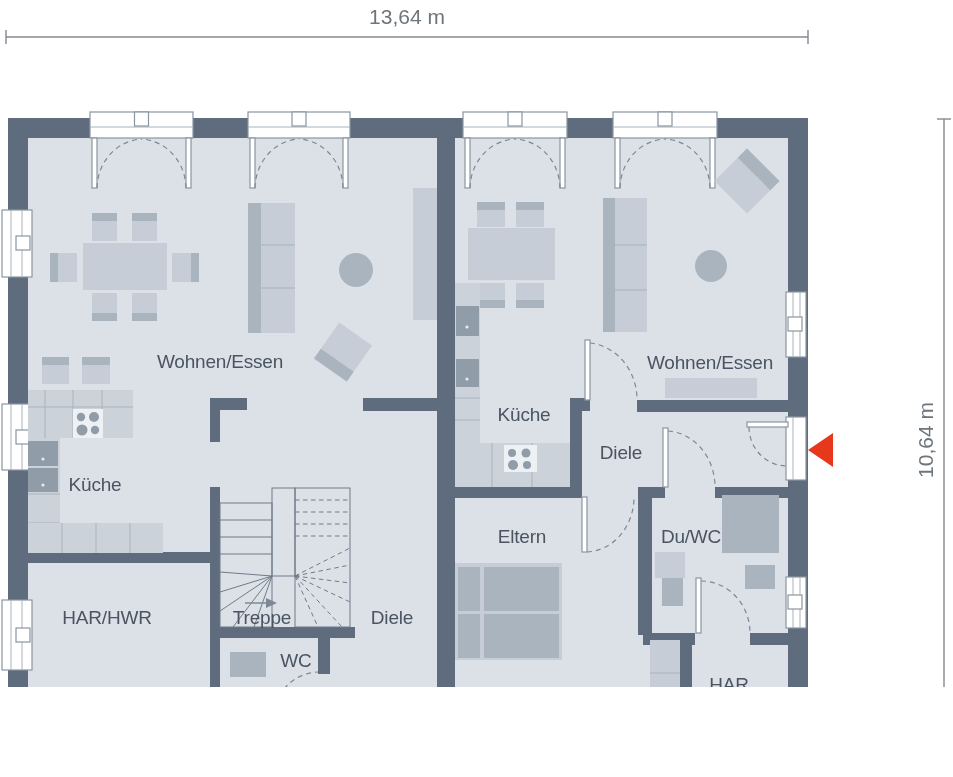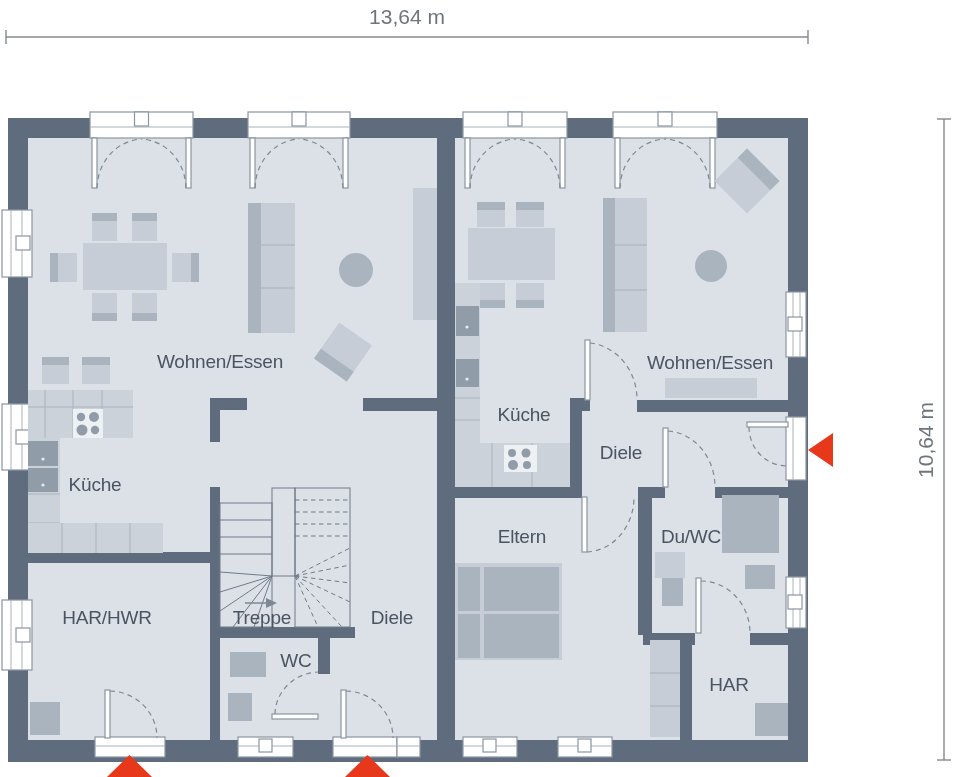--- a/index.html
+++ b/index.html
@@ -1,16 +1,16 @@
 <!DOCTYPE html>
 <html style="--wall: #5e6c7d; --floor: #dce1e8; --furn-light: #c6cdd6; --furn-mid: #aab4bf; --furn-dark: #919ca9; --counter: #ccd2d9; --counter-line: #a9b2bc; --opening-stroke: #8b95a0; --arc: #7e8894; --stair-line: #6f7b88; --label: #4a5561; --dim-line: #84898e; --dim-text: #6e757b; --accent-red: #e8381c;"><head>
 <meta charset="utf-8">
 <style>
   html,body{margin:0;padding:0;background:#fff;}
-  .canvas{position:relative;width:953px;height:777px;background:#ffffff;overflow:hidden;
+  .canvas{position:relative;width:953px;height:687px;background:#ffffff;overflow:hidden;
           font-family:"Liberation Sans",sans-serif;}
   svg{display:block;}
   .wall{fill:var(--wall);}
   .floor{fill:var(--floor);}
   .fl{fill:var(--furn-light);}
   .fm{fill:var(--furn-mid);}
   .fd{fill:var(--furn-dark);}
   .ct{fill:var(--counter);}
   .cl{stroke:var(--counter-line);stroke-width:1;fill:none;}
   .op{fill:#ffffff;stroke:var(--opening-stroke);stroke-width:1.2;}

